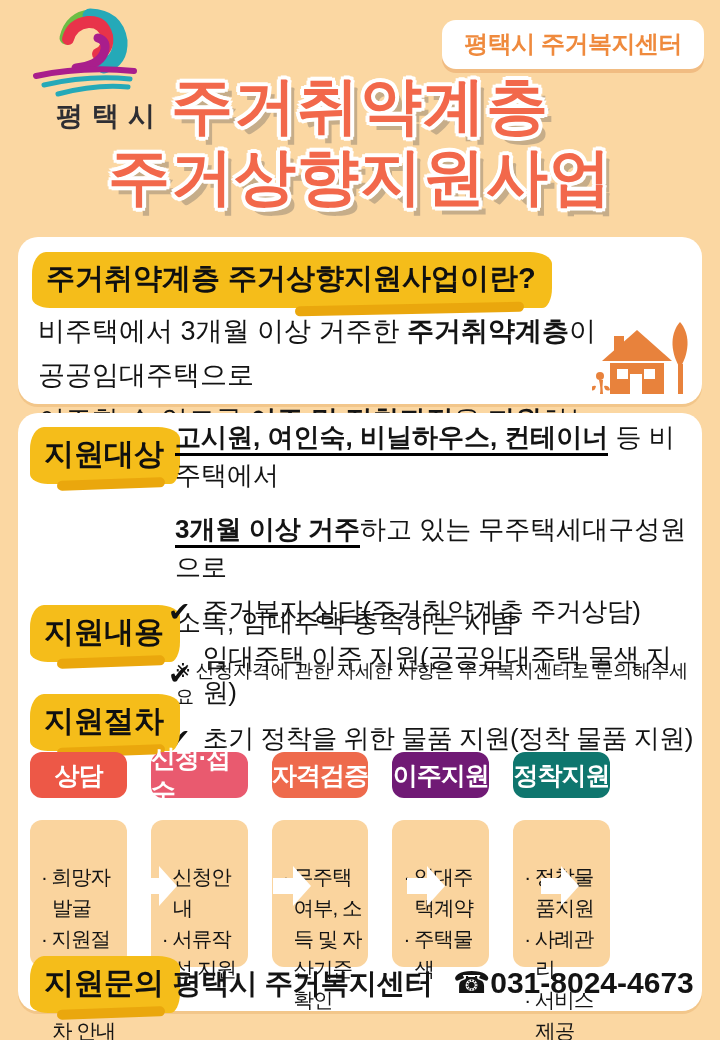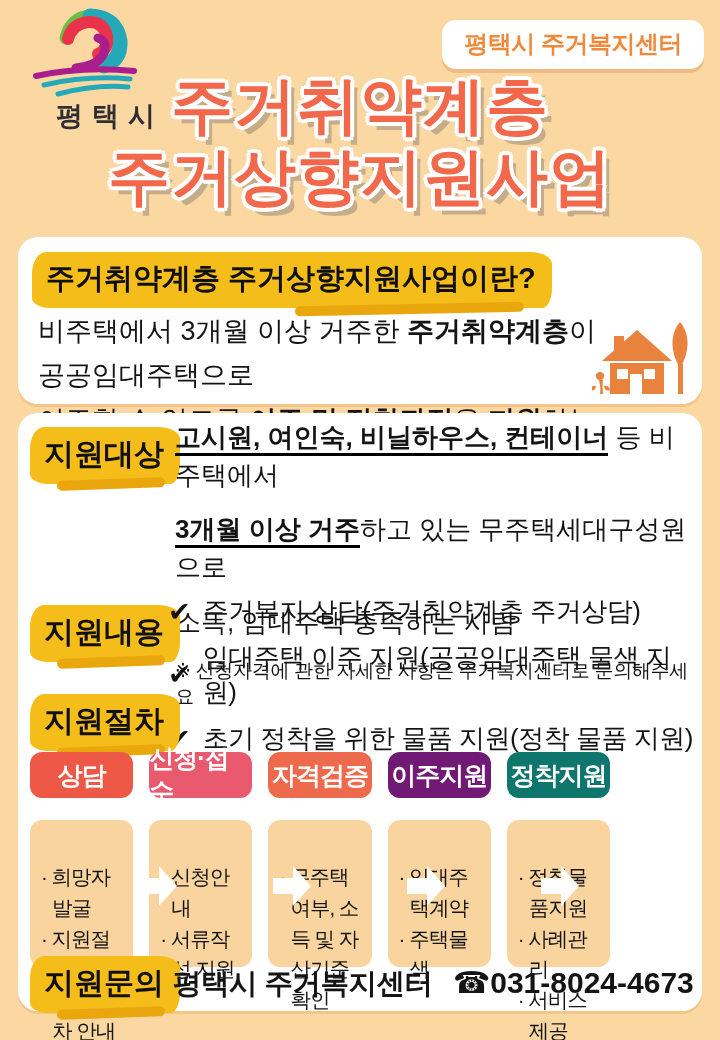--- a/index.html
+++ b/index.html
@@ -65,21 +65,21 @@
   .target-line { margin-bottom:17px; line-height:1.45; }
   .bu { font-weight:800; border-bottom:3px solid #000; padding-bottom:1px; }
   .target-note { font-size:19px; margin-top:2px; letter-spacing:-0.3px; }
 
   .content-list { position:absolute; left:150px; top:181px; width:535px; }
   .content-row { display:flex; align-items:center; margin-bottom:11px; }
   .check { font-size:27px; font-weight:900; color:#111; margin-right:12px; }
   .content-row .txt { font-size:26px; letter-spacing:-0.5px; }
 
   
-  .steps-row { position:absolute; left:12px; top:339px; width:580px; display:flex; gap:16px; }
+  .steps-row { position:absolute; left:12px; top:339px; width:580px; display:flex; gap:24px; }
   .step-col { flex:1; display:flex; flex-direction:column; }
   .step-head {
     height:46px; border-radius:12px; color:#fff; font-size:25px; font-weight:800;
     display:flex; align-items:center; justify-content:center; letter-spacing:-1px;
   }
   .step-body {
     margin-top:22px; height:147px; background:#FAD49E; border-radius:12px;
     padding:42px 6px 6px 10px;
   }
   .step-item { font-size:20.5px; line-height:1.5; padding-left:12px; text-indent:-11px; letter-spacing:-1px; }

